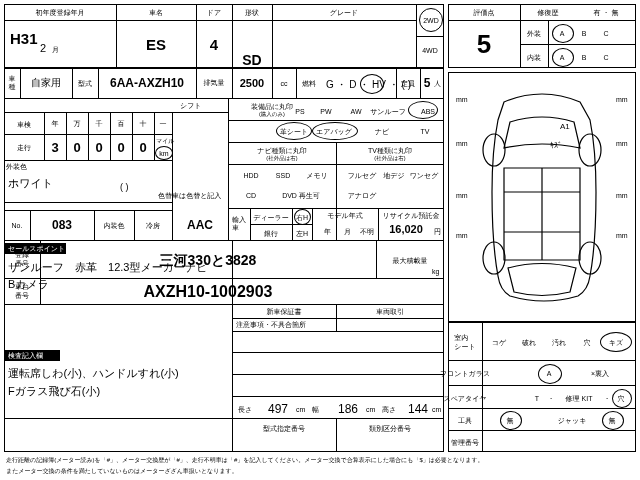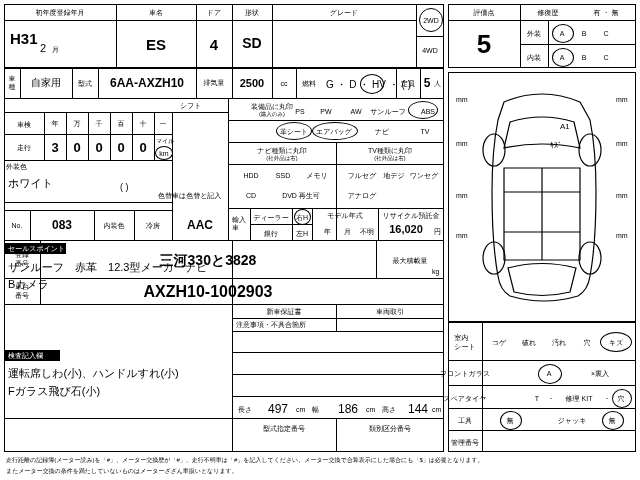--- a/index.html
+++ b/index.html
@@ -37,21 +37,21 @@
   <div class="lbl ctr" style="left:116px;top:6px;width:80px;height:13px;">車名</div>
   <div class="lbl ctr" style="left:196px;top:6px;width:36px;height:13px;">ドア</div>
   <div class="lbl ctr" style="left:232px;top:6px;width:40px;height:13px;">形状</div>
   <div class="lbl ctr" style="left:272px;top:6px;width:144px;height:13px;">グレード</div>
 
   <div class="val lft big" style="left:10px;top:30px;font-size:15px;">H31</div>
   <div class="val" style="left:40px;top:42px;font-size:11px;">2</div>
   <div class="lbl" style="left:52px;top:46px;">月</div>
   <div class="val ctr big" style="left:116px;top:22px;width:80px;height:44px;font-size:15px;">ES</div>
   <div class="val ctr big" style="left:196px;top:22px;width:36px;height:44px;font-size:15px;">4</div>
-  <div class="val ctr big" style="left:232px;top:22px;width:40px;height:42px;font-size:14px;">SD</div>
+  <div class="val ctr big" style="left:232px;top:39px;width:40px;height:42px;font-size:14px;">SD</div>
 
   <div class="circ" style="position:absolute;left:419px;top:8px;width:22px;height:22px;font-size:7px;">2WD</div>
   <div class="lbl ctr" style="left:416px;top:44px;width:28px;height:12px;">4WD</div>
 
   <div class="hline" style="left:4px;top:68px;width:440px;"></div>
   <div class="hline" style="left:4px;top:98px;width:440px;"></div>
   <div class="vline" style="left:20px;top:68px;height:30px;"></div>
   <div class="vline" style="left:72px;top:68px;height:30px;"></div>
   <div class="vline" style="left:98px;top:68px;height:30px;"></div>
   <div class="vline" style="left:196px;top:68px;height:30px;"></div>

